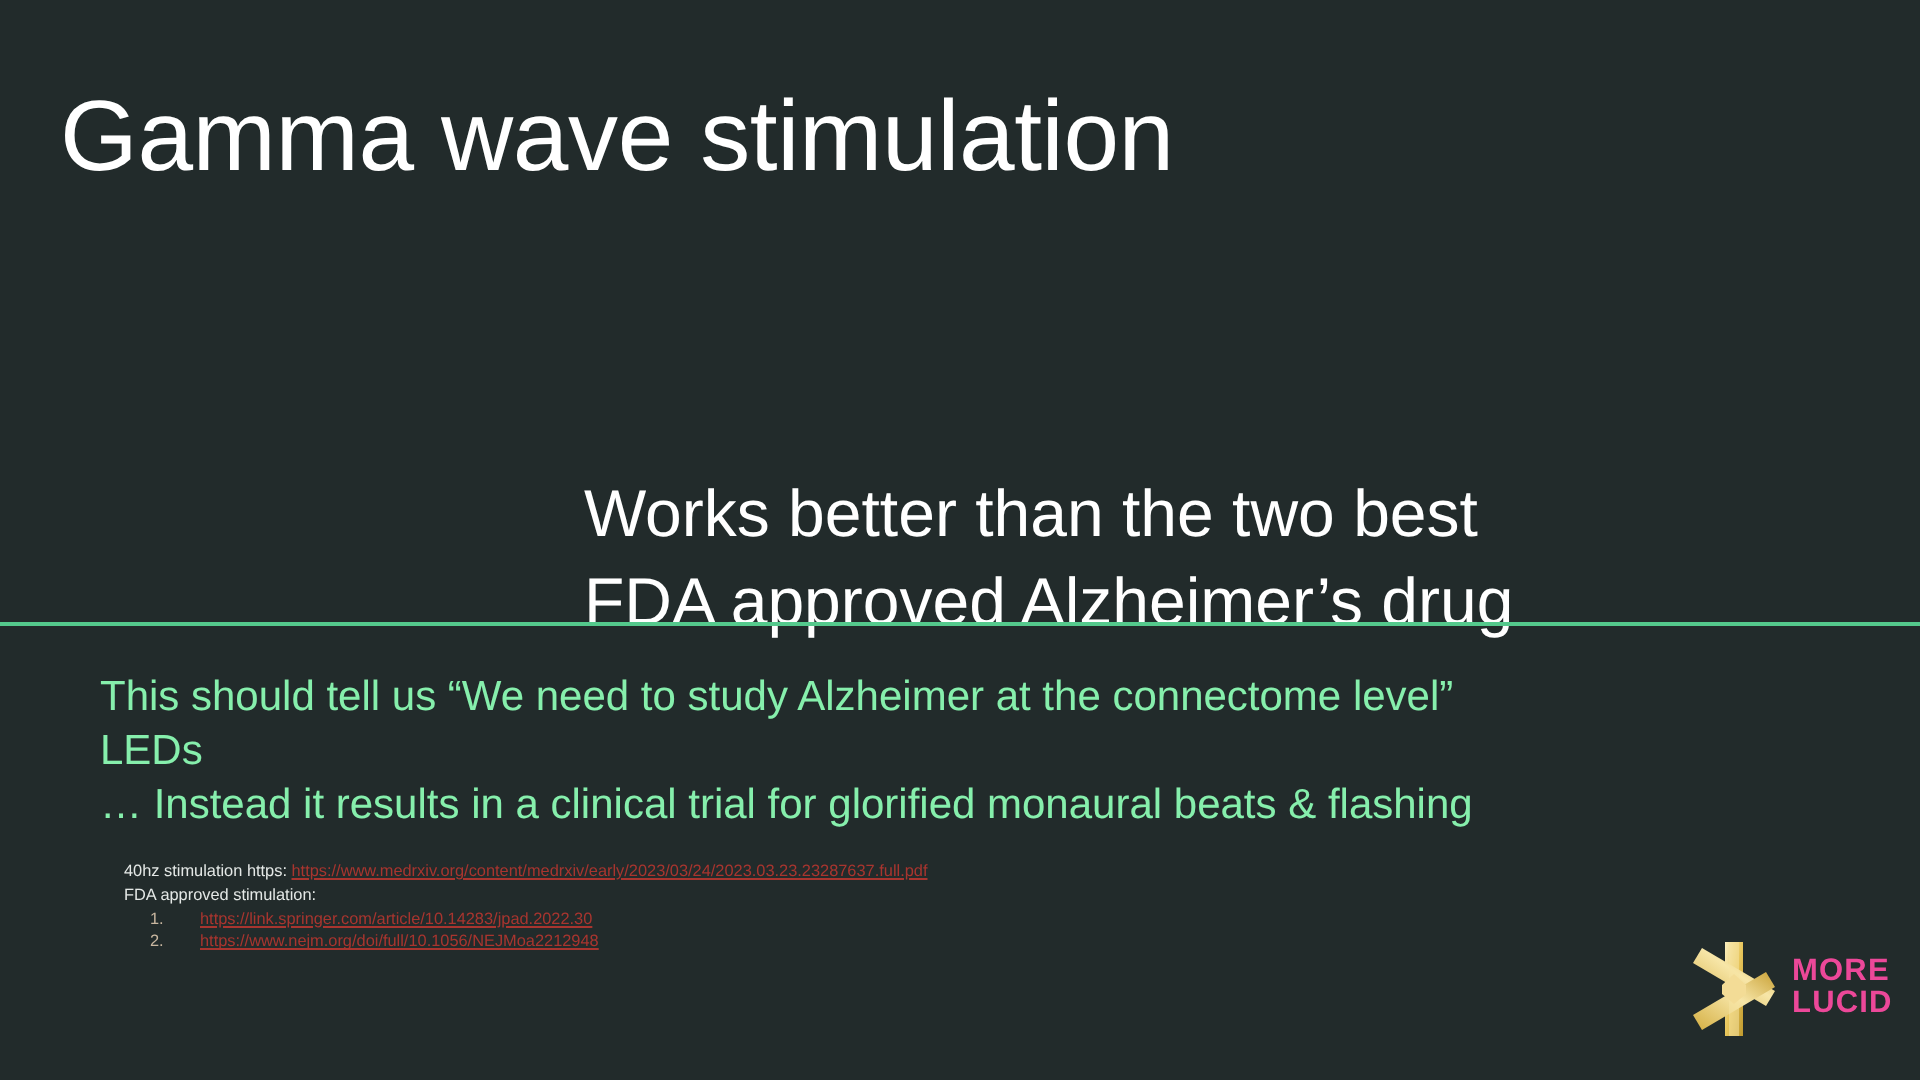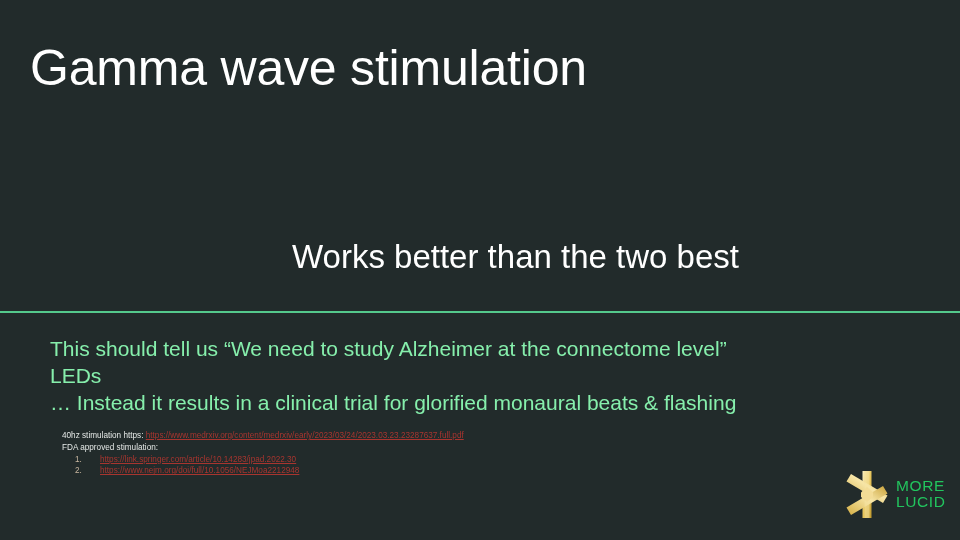--- a/index.html
+++ b/index.html
@@ -136,38 +136,39 @@
     gap: 7px;
   }
   #logo-mark {
     width: 44px;
     height: 47px;
     flex: 0 0 auto;
   }
   #logo-text {
     font-size: 15.5px;
     line-height: 16.5px;
-    font-weight: 400;
-    color: #22c55e;
+    font-weight: 700;
+    color: #ec4899;
     letter-spacing: 0.6px;
   }
   #logo-text span {
     display: block;
   }
 </style>
 </head>
 <body>
 
 <div id="slide">
 
   <div id="title">Gamma wave stimulation</div>
 
 
   <div id="headline">
     <span class="hl-line">Works better than the two best</span>
+    <span class="hl-line">FDA approved Alzheimer’s drug</span>
   </div>
 
   <div id="divider"></div>
 
   <div id="body-text">
     <span class="bd-line">This should tell us “We need to study Alzheimer at the connectome level”</span>
     <span class="bd-line">LEDs</span>
     <span class="bd-line">… Instead it results in a clinical trial for glorified monaural beats &amp; flashing</span>
   </div>
 

